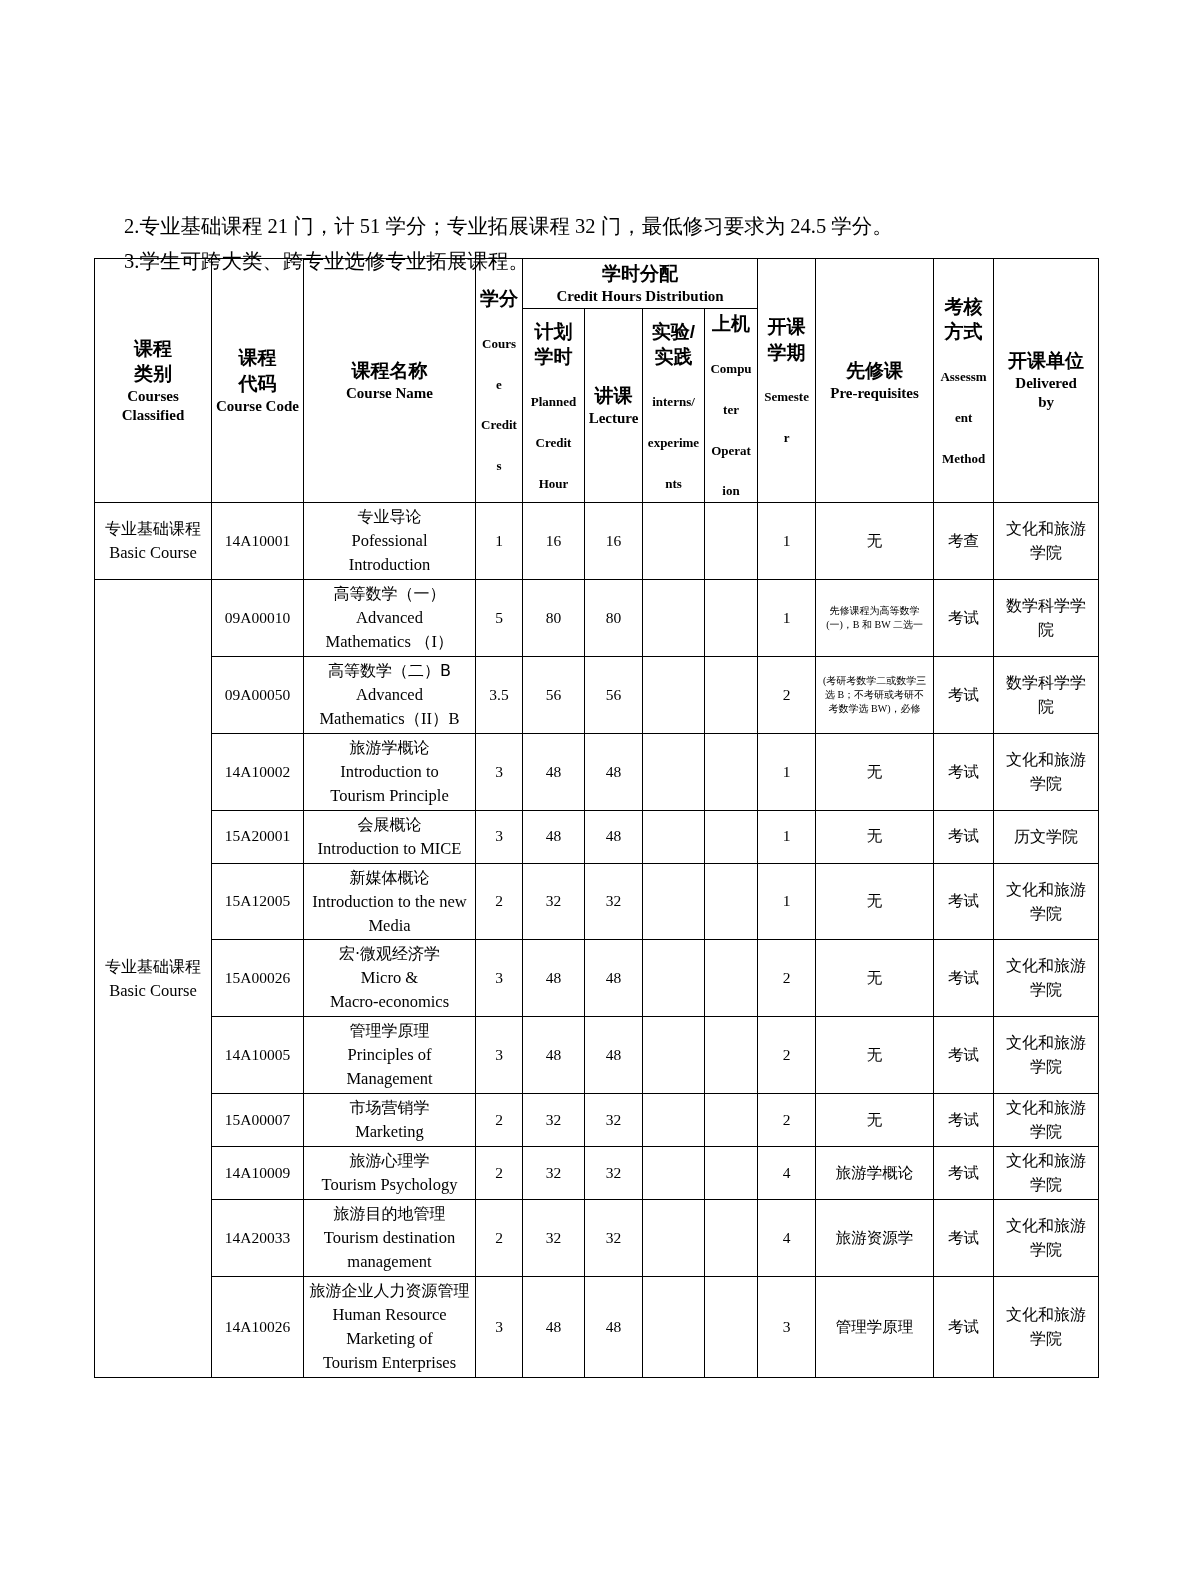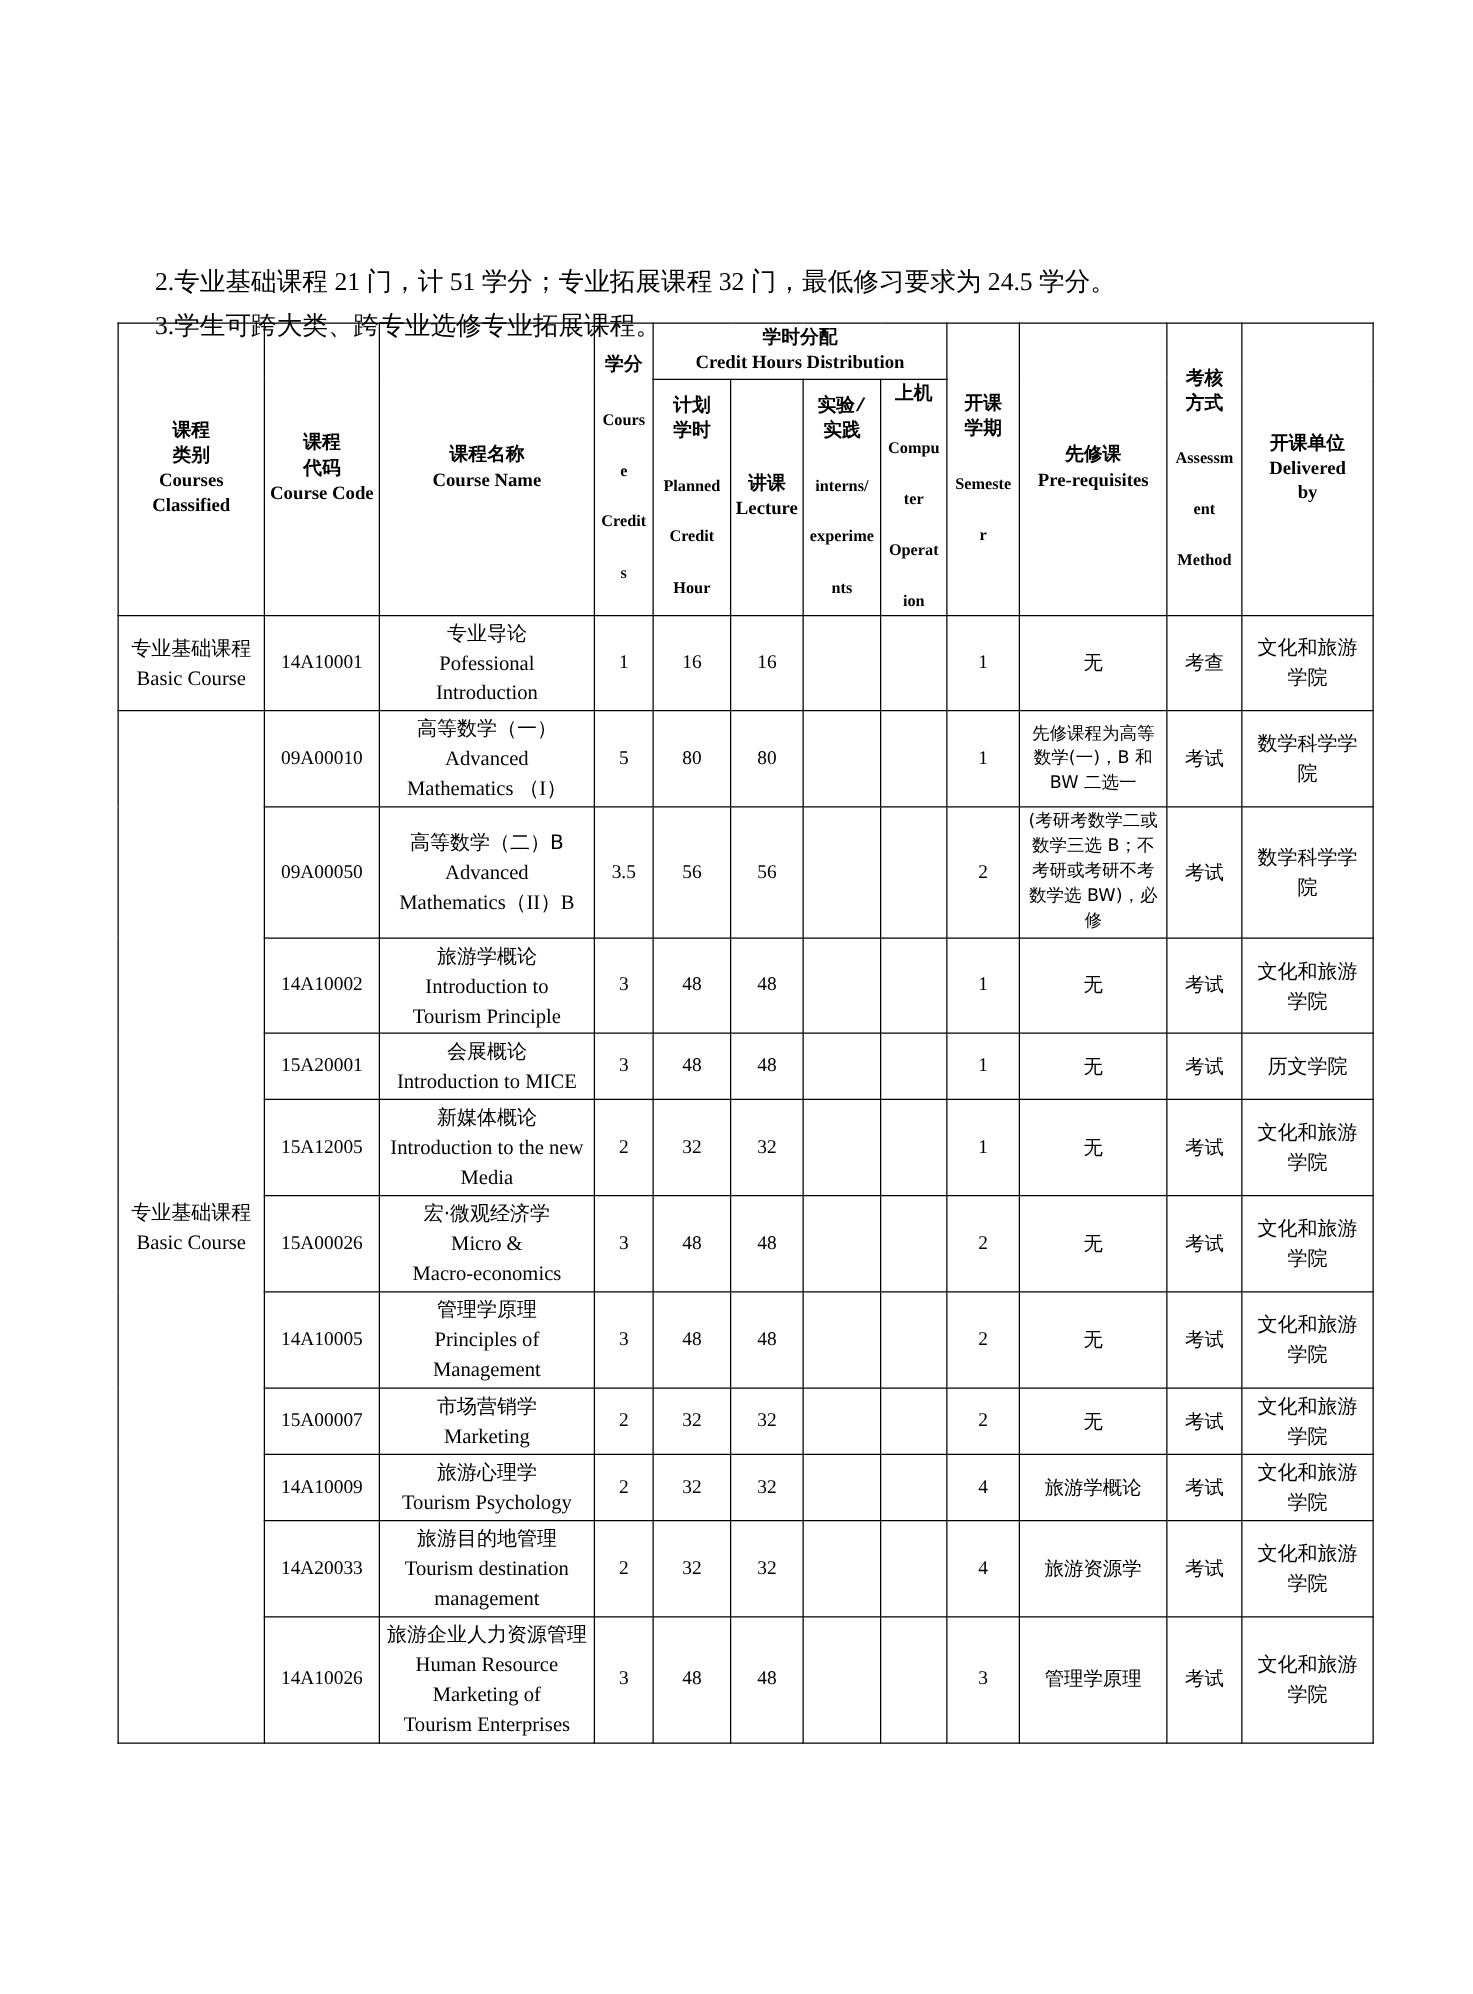--- a/index.html
+++ b/index.html
@@ -49,22 +49,22 @@
     vertical-align: middle;
     text-align: center;
     font-size: 15.5px;
     line-height: 1.45;
   }
   table.curriculum thead th {
     font-weight: bold;
   }
   .hd-cn {
     display: block;
-    font-family: Liberation Mono, monospace;
-    font-size: 15px;
+    font-family: Liberation Sans, sans-serif;
+    font-size: 19px;
     font-weight: bold;
     line-height: 1.35;
   }
   .hd-en {
     display: block;
     font-family: "Liberation Serif", serif;
     font-size: 15px;
     font-weight: bold;
     line-height: 1.3;
   }
@@ -106,24 +106,25 @@
   td.num {
     font-family: "Liberation Serif", serif;
     font-size: 17px;
   }
   td.prereq, td.assess, td.dept {
     font-family: "DejaVu Sans", sans-serif;
     font-size: 16px;
     line-height: 1.45;
   }
   td.prereq.mixed {
-    font-size: 14px;
+    font-size: 10px;
     line-height: 1.42;
     padding-left: 4px;
     padding-right: 4px;
+    font-family: Liberation Serif, serif;
   }
   
   col.c-cat    { width: 117px; }
   col.c-code   { width: 92px;  }
   col.c-name   { width: 172px; }
   col.c-credit { width: 47px;  }
   col.c-plan   { width: 62px;  }
   col.c-lect   { width: 58px;  }
   col.c-exp    { width: 62px;  }
   col.c-comp   { width: 53px;  }

